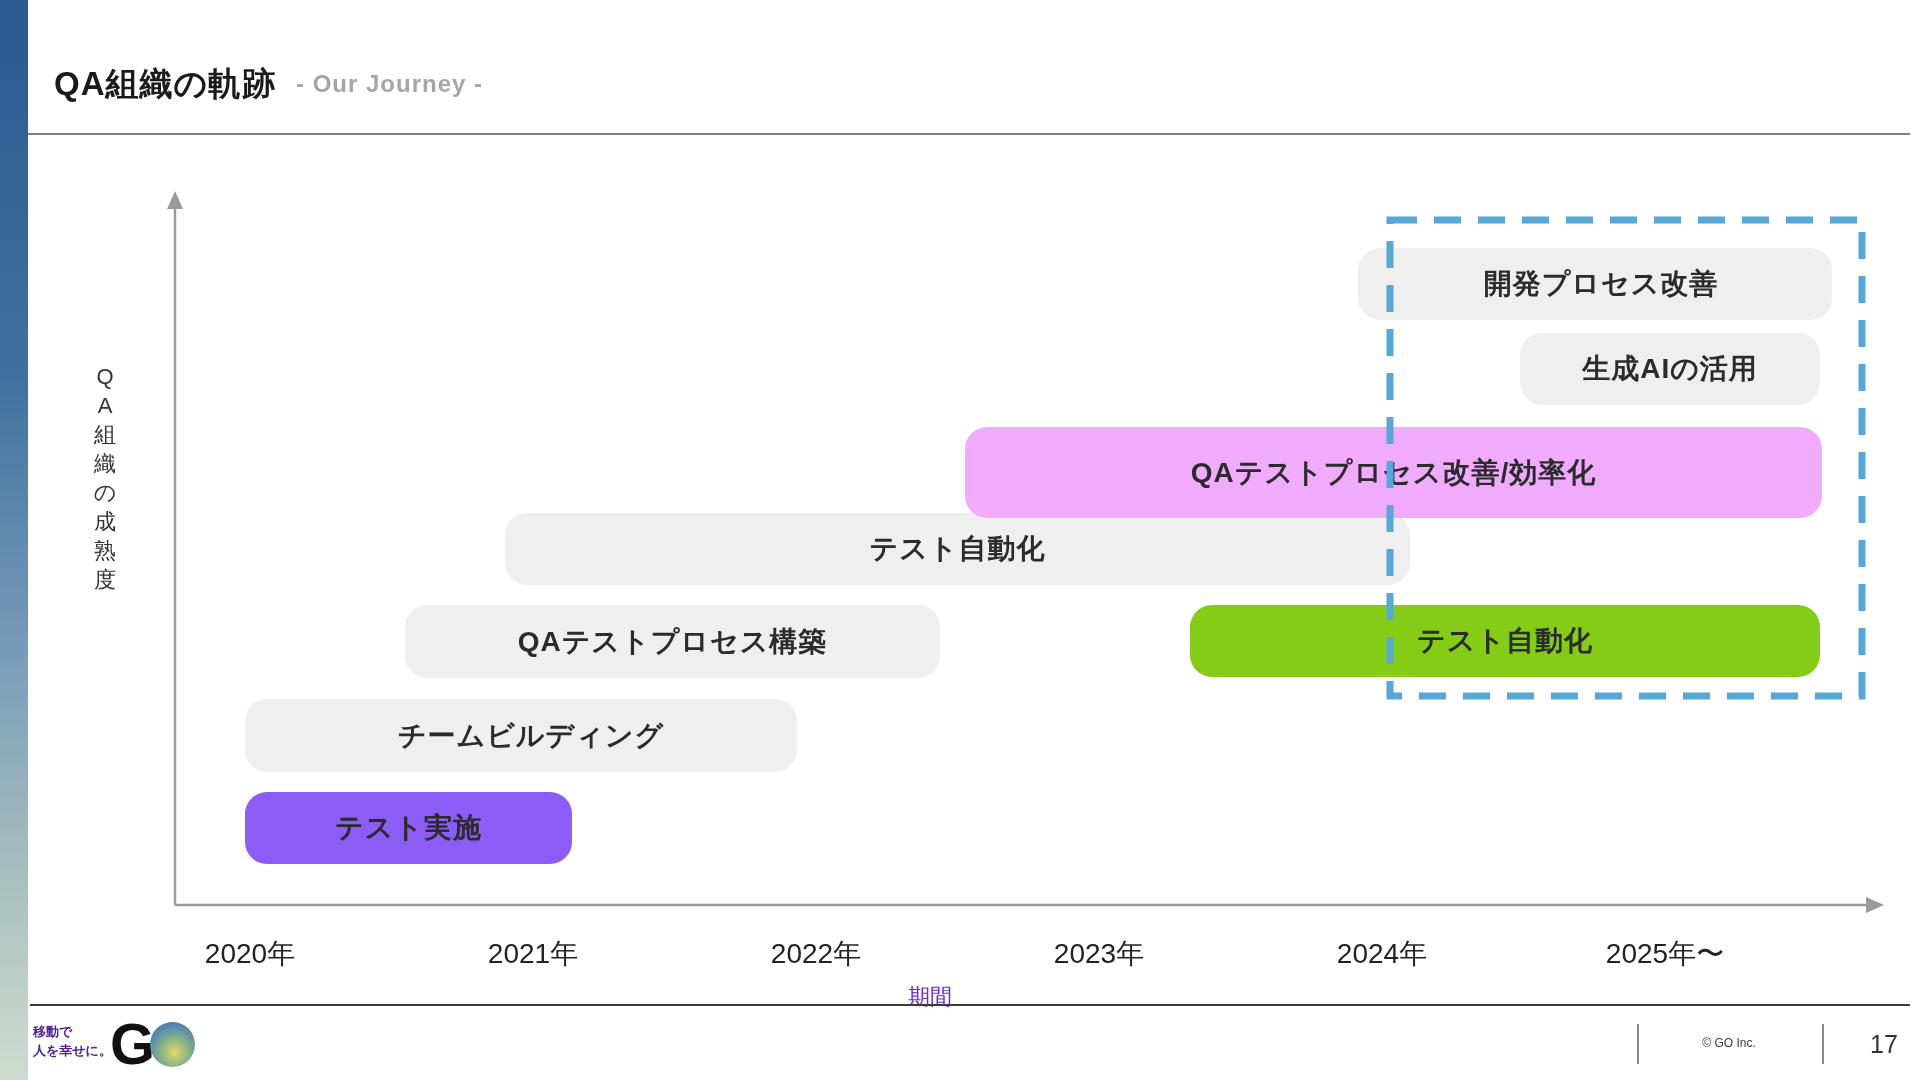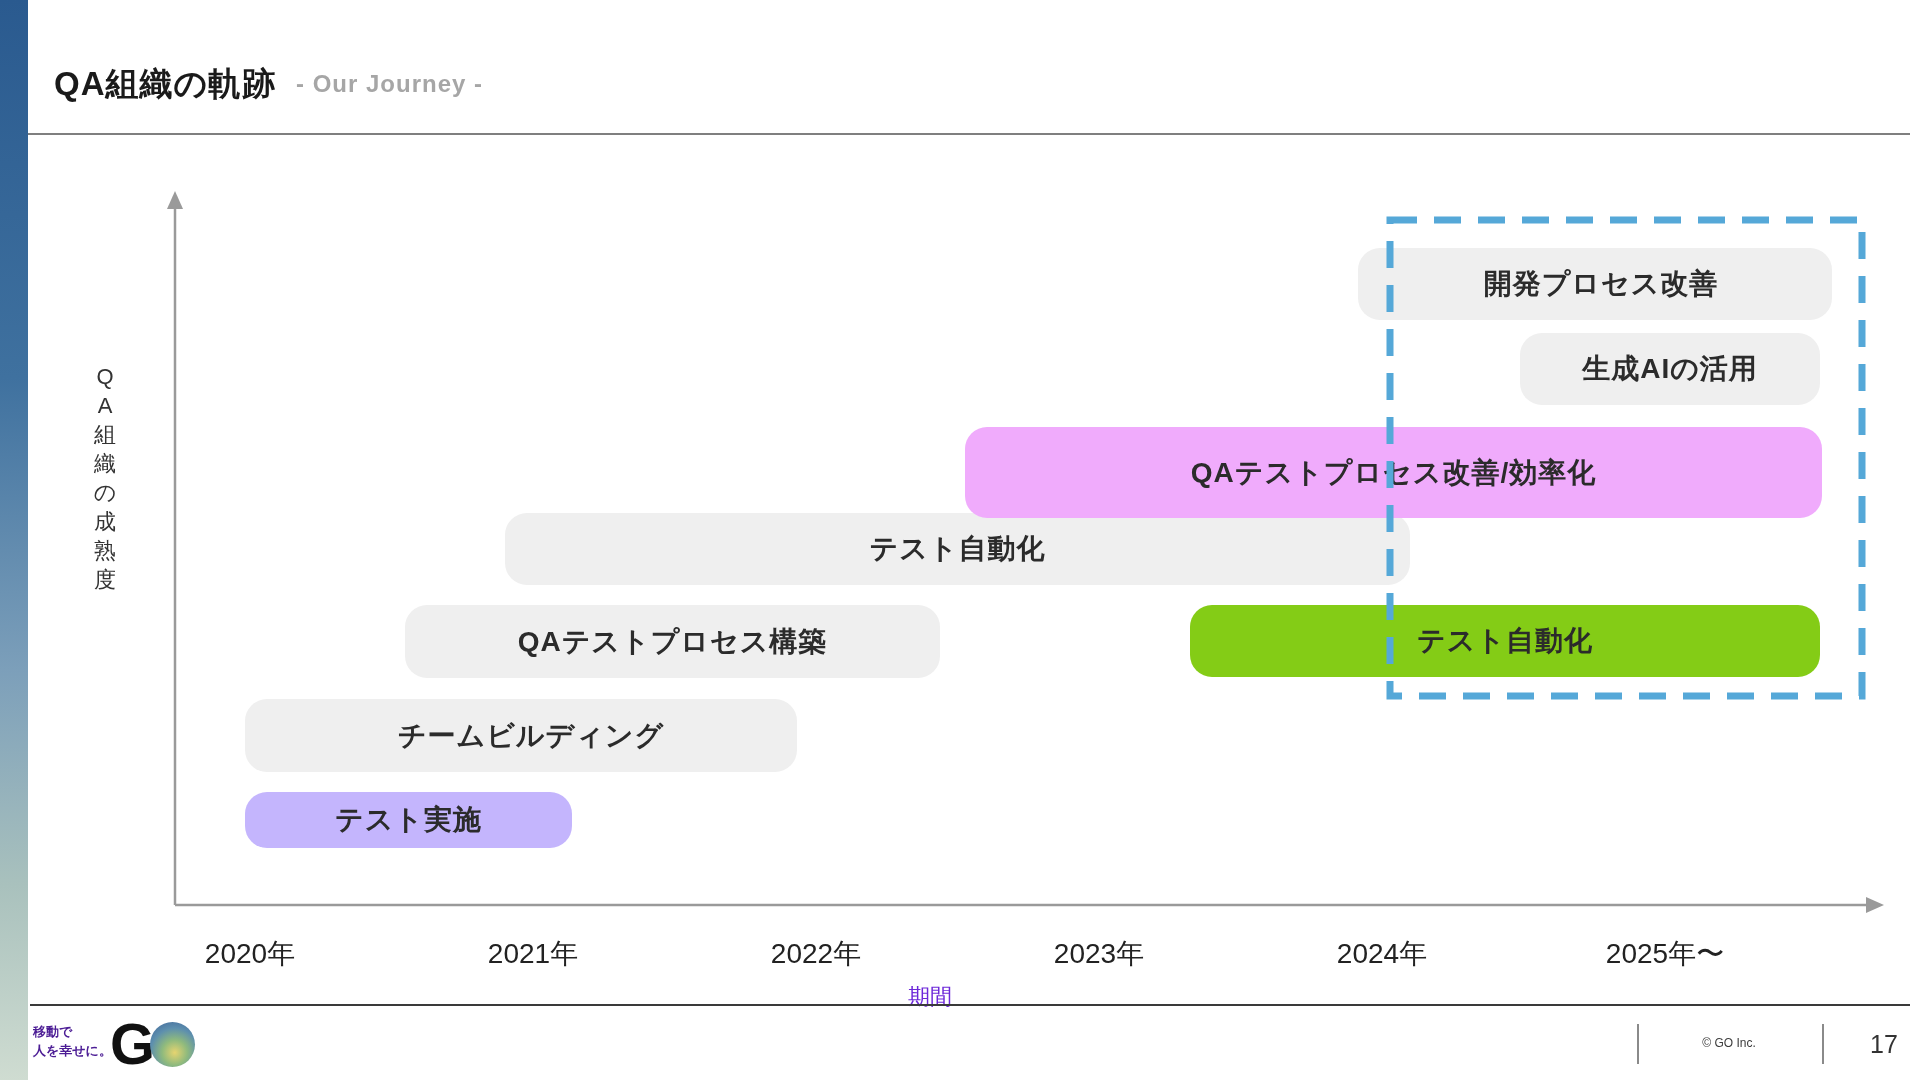--- a/index.html
+++ b/index.html
@@ -70,21 +70,21 @@
   <div id="x-axis-title">期間</div>
   <div id="ticks-container">
       <div class="x-tick" style="left: 250px;">2020年</div>
       <div class="x-tick" style="left: 533px;">2021年</div>
       <div class="x-tick" style="left: 816px;">2022年</div>
       <div class="x-tick" style="left: 1099px;">2023年</div>
       <div class="x-tick" style="left: 1382px;">2024年</div>
       <div class="x-tick" style="left: 1665px;">2025年〜</div>
     </div>
   <div id="bars-container">
-      <div class="bar" style="left: 245px; top: 792px; width: 327px; height: 56px; background: #c4b5fd; text-align: right;">
+      <div class="bar" style="left: 245px; top: 792px; width: 327px; height: 72px; background: #8b5cf6; text-align: right;">
         <span>テスト実施</span>
       </div>
       <div class="bar" style="left: 245px; top: 699px; width: 532px; height: 73px; background: rgb(239, 239, 239); padding-left: 20px;">
         <span>チームビルディング</span>
       </div>
       <div class="bar" style="left: 405px; top: 605px; width: 535px; height: 73px; background: rgb(239, 239, 239);">
         <span>QAテストプロセス構築</span>
       </div>
       <div class="bar" style="left: 505px; top: 513px; width: 905px; height: 72px; background: rgb(239, 239, 239);">
         <span>テスト自動化</span>

